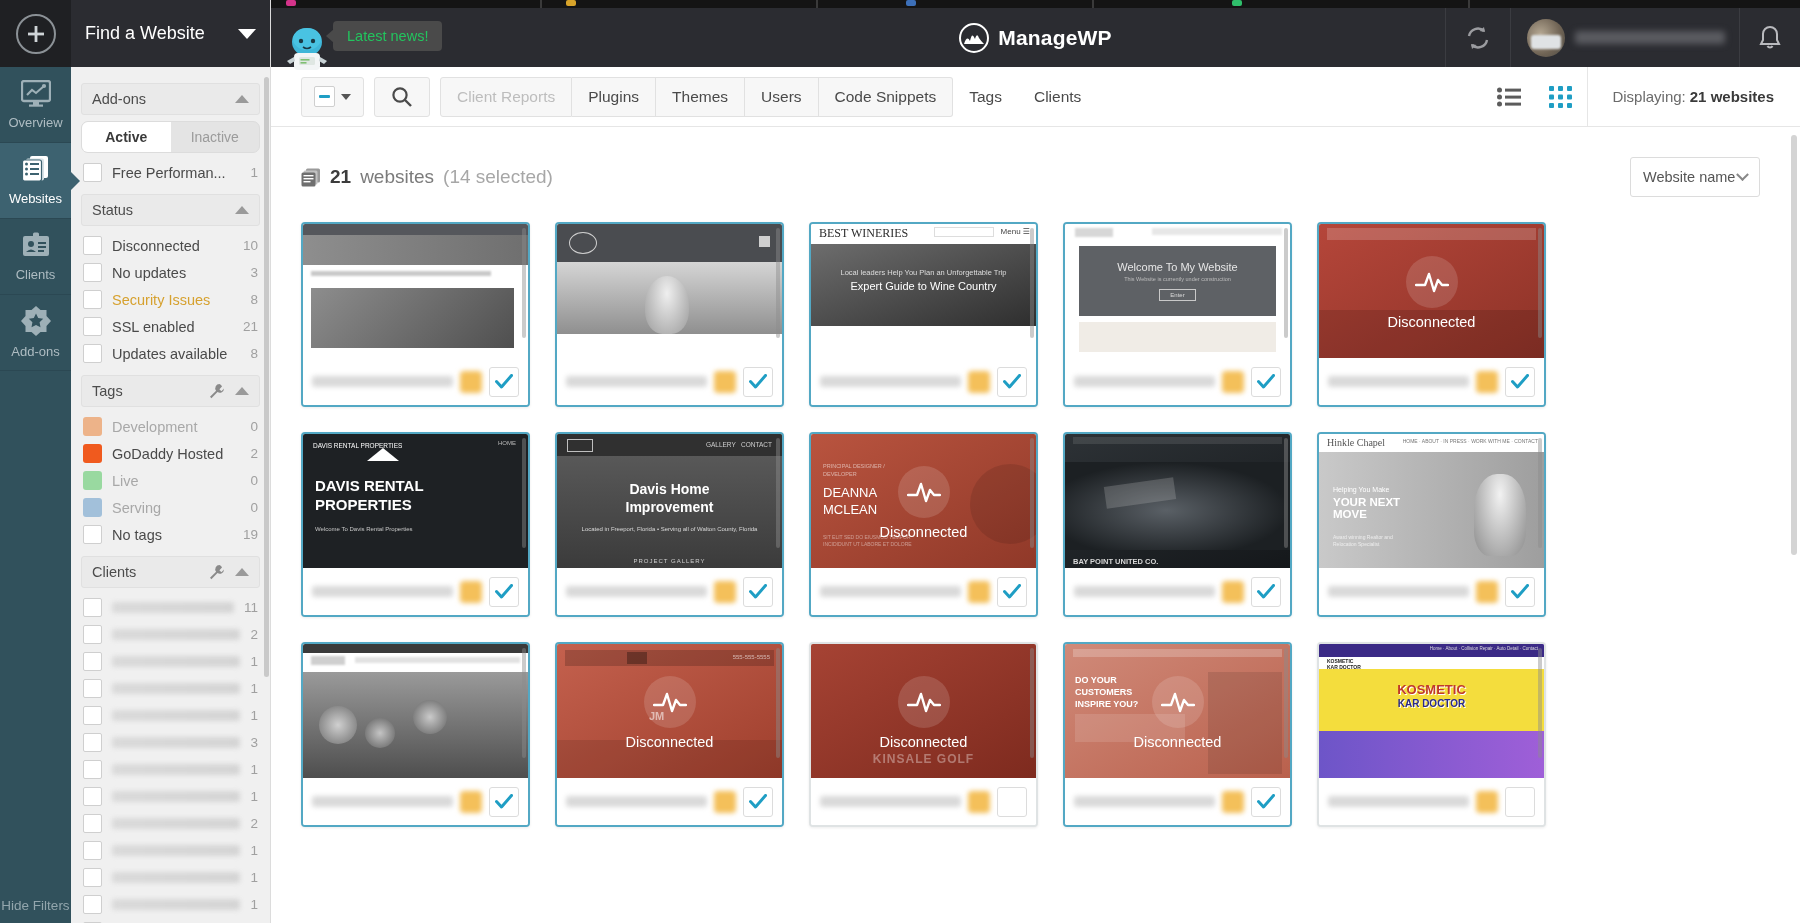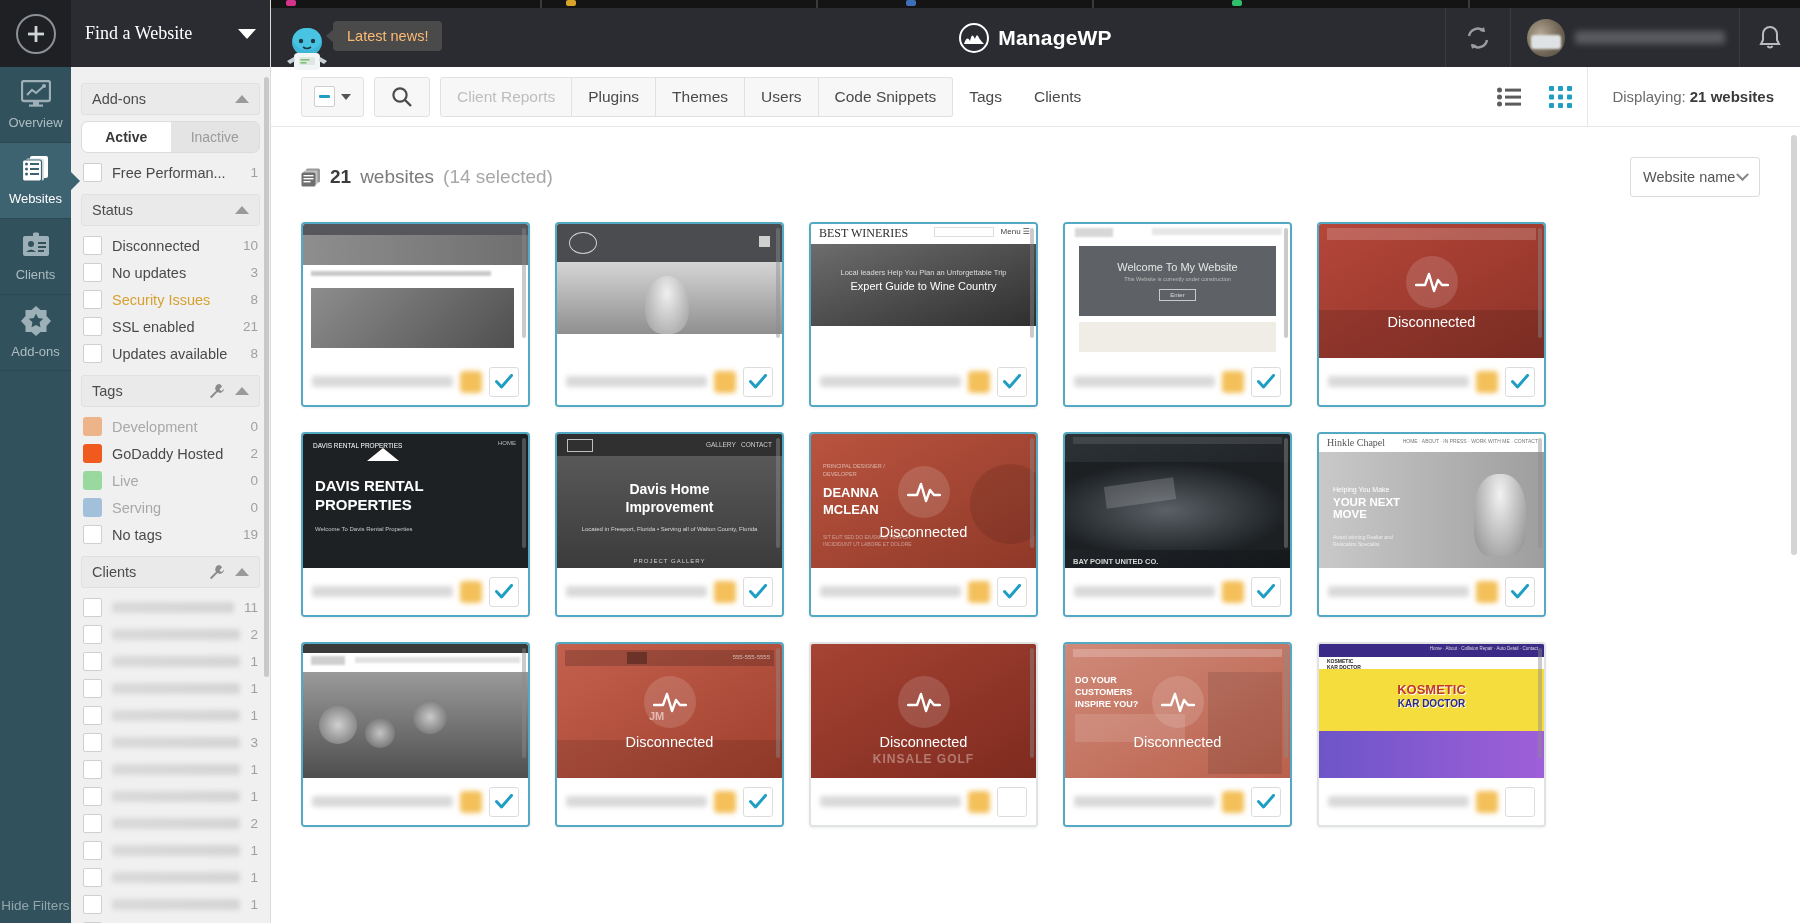--- a/index.html
+++ b/index.html
@@ -58,21 +58,21 @@
   
   .filters {
     position: absolute; left: 71px; top: 0; width: 200px; height: 923px;
     background: #f0f0f0; border-right: 1px solid #dcdcdc; z-index: 15;
   }
   .filters-head {
     height: 67px; background: #2b2c31;
     display: flex; align-items: center; padding: 0 14px;
     color: #fff; justify-content: space-between;
   }
-  .filters-head .fh-label { font-size: 18px; font-family: Liberation Serif, serif; }
+  .filters-head .fh-label { font-size: 18px; }
   .caret-down {
     width: 0; height: 0; border-left: 9px solid transparent;
     border-right: 9px solid transparent; border-top: 10px solid #fff;
   }
   .filters-body { padding: 8px 0 0 0; height: 856px; overflow: hidden; position: relative; }
   .fscroll {
     position: absolute; right: 1px; top: 10px; width: 5px; height: 600px;
     background: #c9c9c9; border-radius: 3px;
   }
   .sec-head {
@@ -116,21 +116,21 @@
 
   
   .header {
     position: absolute; left: 271px; top: 8px; right: 0; height: 59px;
     background: #2b2c31; z-index: 10;
     display: flex; align-items: center;
   }
   .mascot-wrap { position: absolute; left: 10px; bottom: -6px; display: flex; align-items: flex-end; }
   .tooltip {
     position: absolute; left: 52px; bottom: 22px;
-    background: #4a4a4a; color: #fdba74; font-size: 14.5px;
+    background: #4a4a4a; color: #22c55e; font-size: 14.5px;
     padding: 7px 14px; border-radius: 4px; white-space: nowrap;
   }
   .tooltip::after {
     content: ''; position: absolute; left: -7px; bottom: 8px;
     border-top: 7px solid transparent; border-bottom: 7px solid transparent;
     border-right: 8px solid #4a4a4a;
   }
   .brand {
     position: absolute; left: 0; right: 0; top: 0; height: 59px;
     display: flex; align-items: center; justify-content: center; gap: 9px;
@@ -806,21 +806,21 @@
               <polyline points="1.5,7.5 6.5,13 16.5,1.5" fill="none" stroke="#1f9ec4" stroke-width="3" stroke-linecap="round" stroke-linejoin="round"></polyline>
             </svg>
       </span>
     </div>
       </div>
       <div class="card">
     <div class="thumb">
       <div style="position:absolute;inset:0;background:linear-gradient(150deg,#b9543f,#8f3828)">
       <div style="position:absolute;top:30px;right:-14px;width:80px;height:80px;border-radius:50%;background:rgba(0,0,0,.10)"></div>
       <div style="position:absolute;top:28px;left:12px;color:rgba(255,255,255,.55);font-size:5.5px;line-height:8px">PRINCIPAL DESIGNER /<br>DEVELOPER</div>
-      <div style="position:absolute;top:50px;left:12px;color:#fff;font-size:13px;font-weight:bold;line-height:17px">DEANNA<br>MCLEAN</div>
+      <div style="position:absolute;top:50px;left:12px;color:#fff;font-size:13px;font-weight:normal;line-height:17px">DEANNA<br>MCLEAN</div>
       <div style="position:absolute;top:100px;left:12px;color:rgba(255,255,255,.45);font-size:5px;line-height:7px">SIT ELIT SED DO EIUSMOD TEMPOR<br>INCIDIDUNT UT LABORE ET DOLORE</div>
           </div>
       <div class="thumb-scroll"></div>
       <div class="disc-overlay">
          <div class="pulse-circle">
               <svg width="34" height="26" viewBox="0 0 34 26">
   <polyline points="1,16 10,16 14,5 19,22 23,11 27,16 33,16" fill="none" stroke="#fff" stroke-width="2.4" stroke-linejoin="round" stroke-linecap="round"></polyline>
               </svg>
             </div>
          <div class="disc-label">Disconnected</div>

